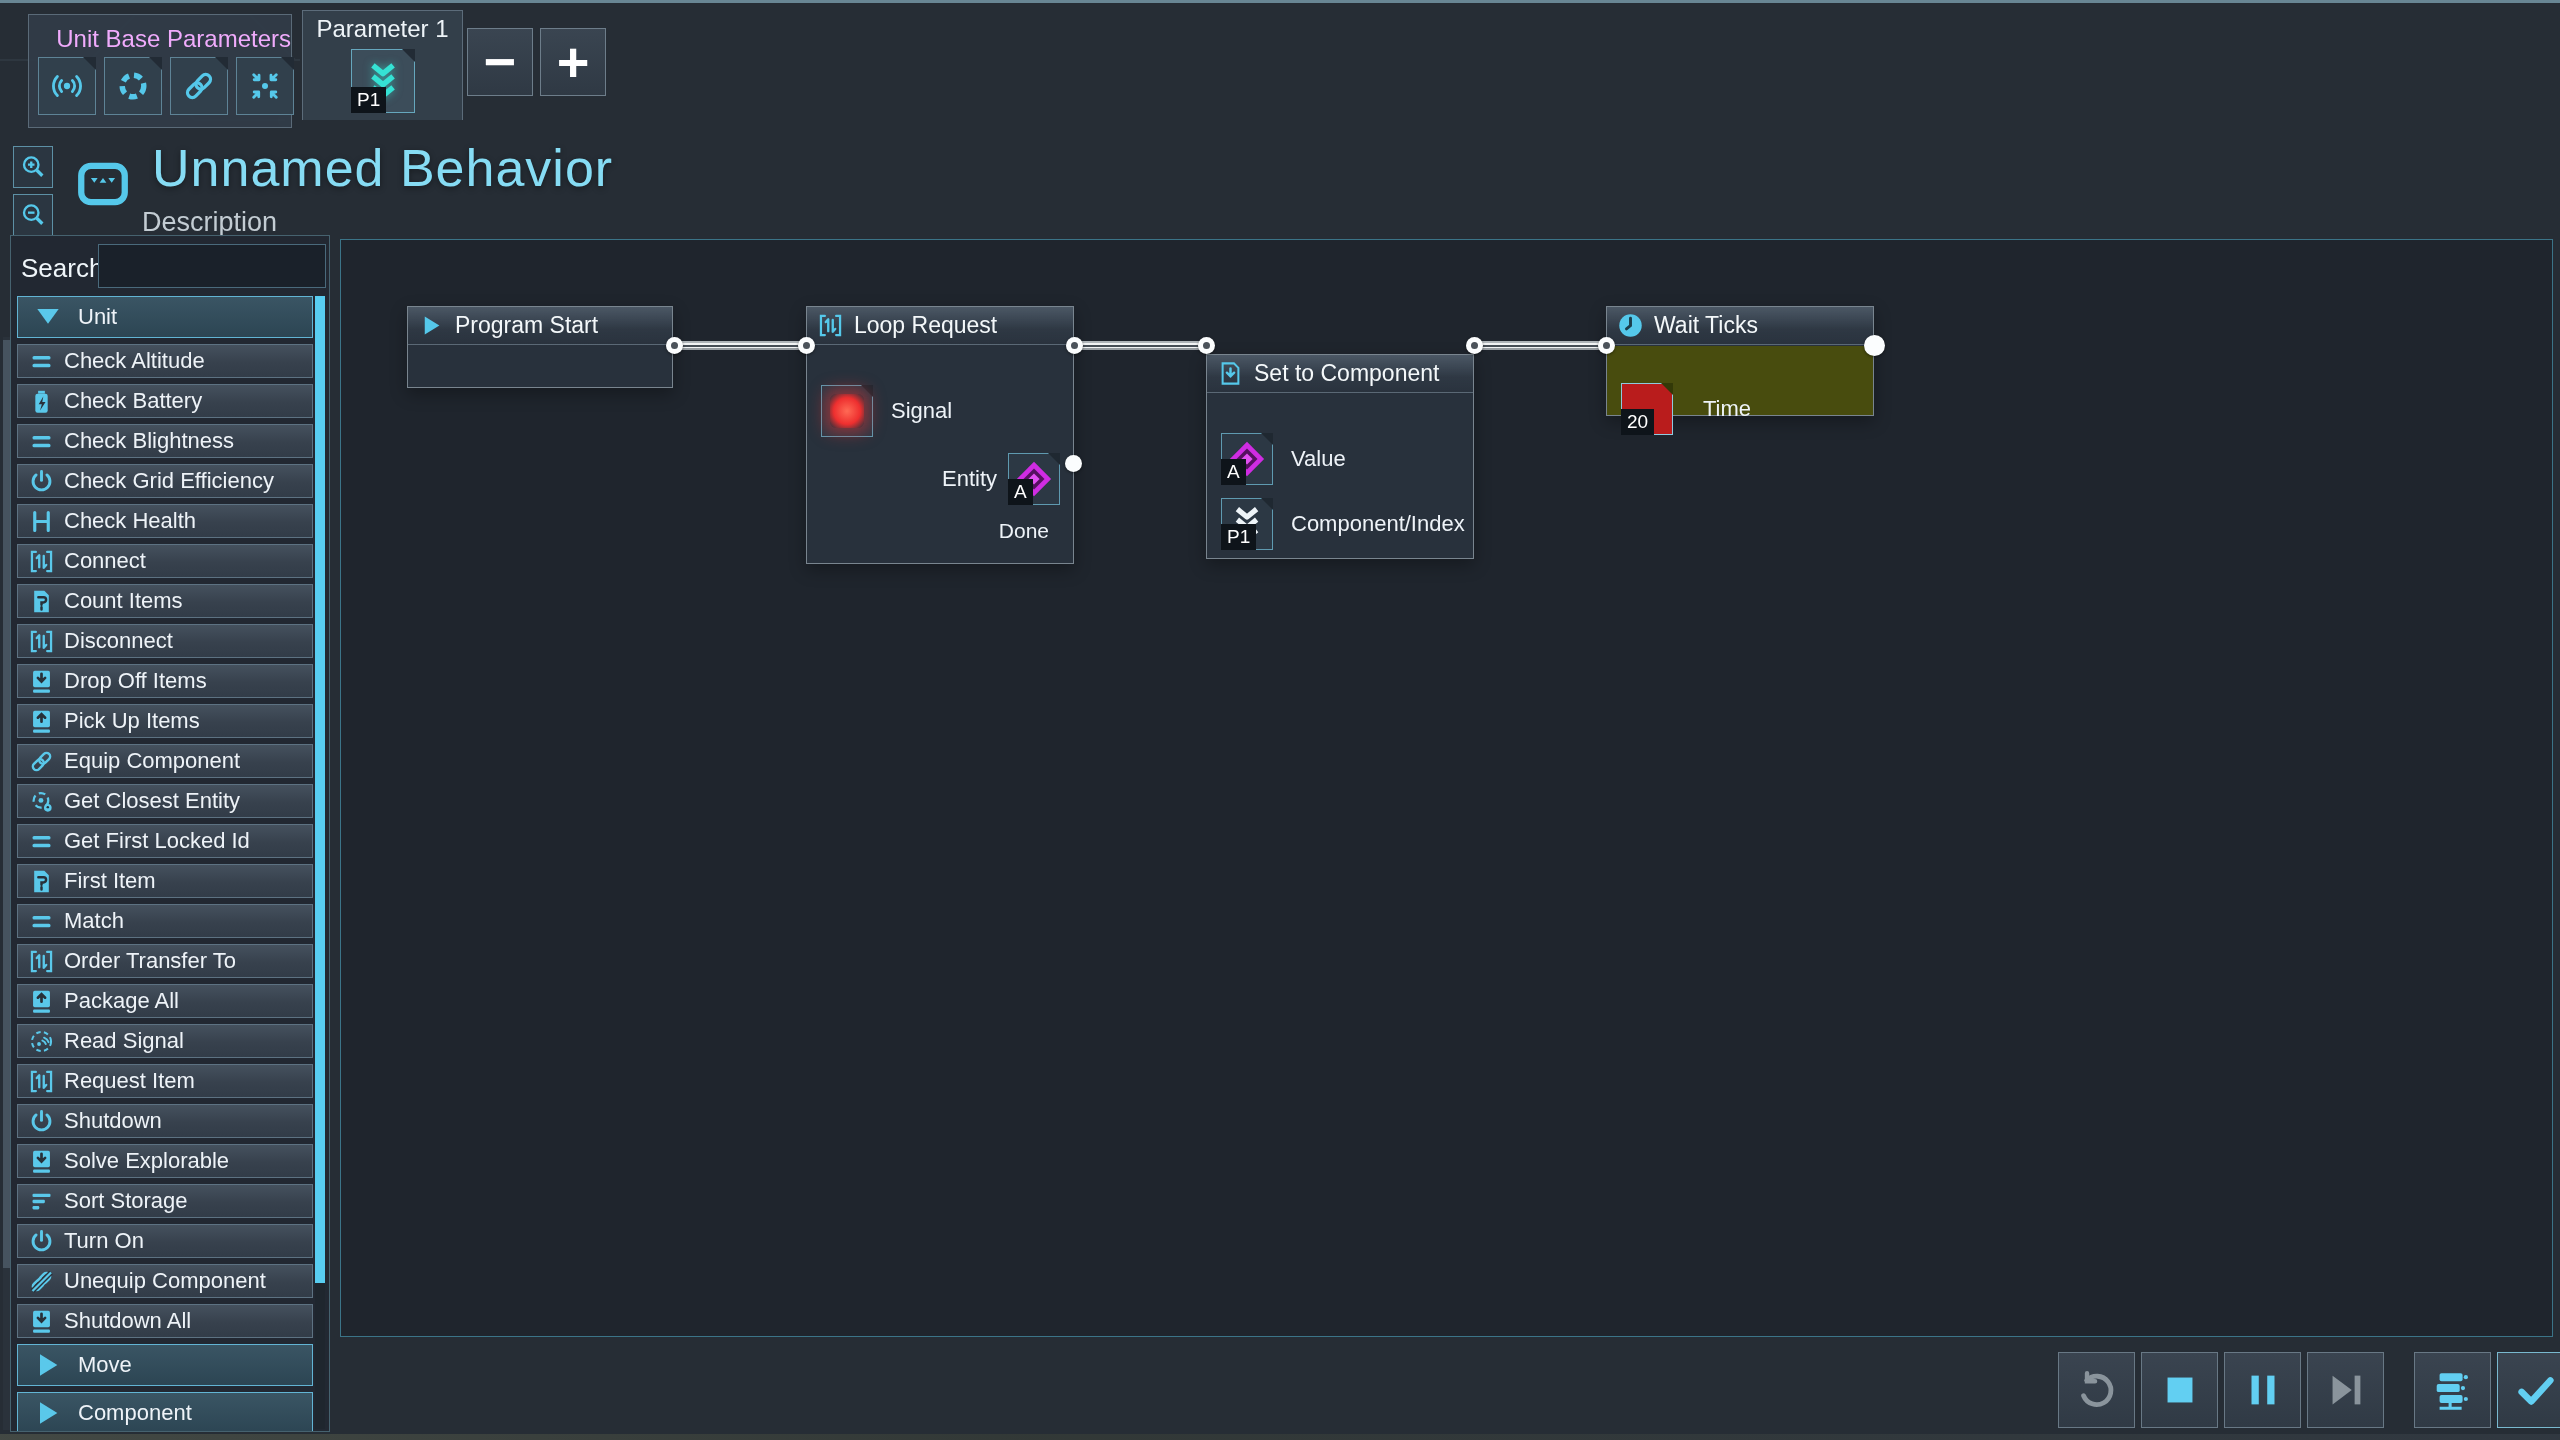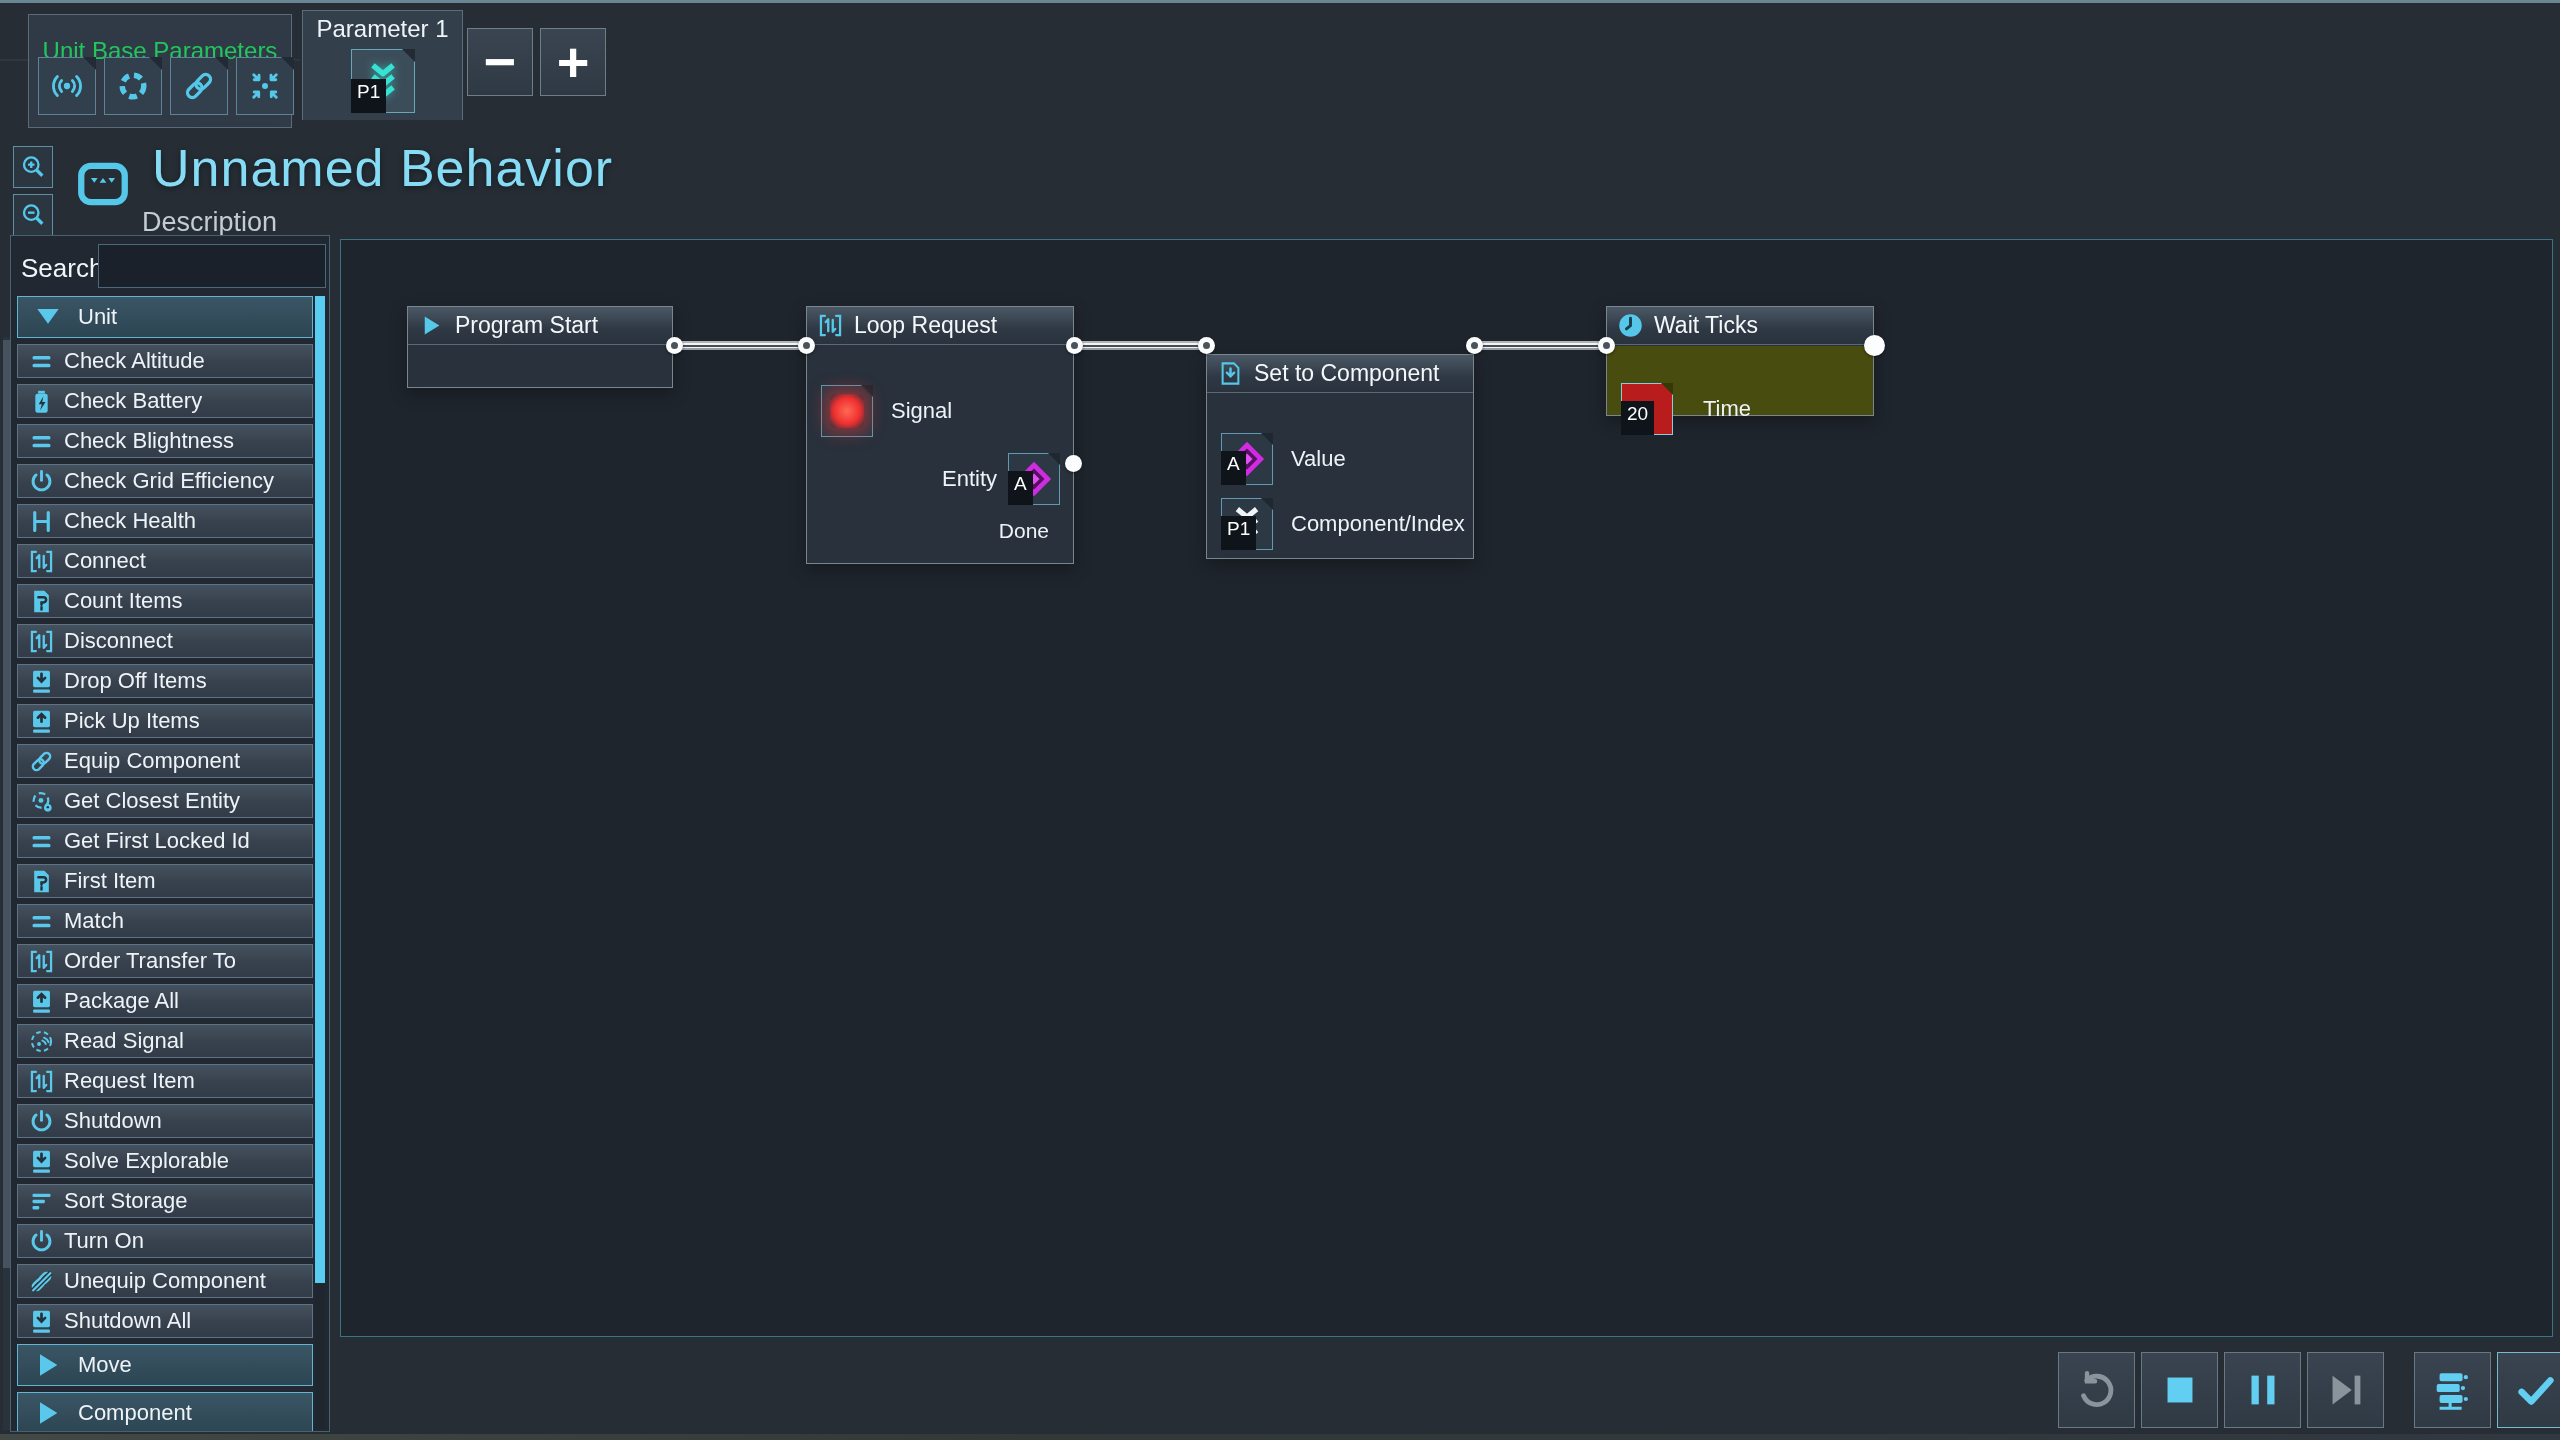--- a/index.html
+++ b/index.html
@@ -11,34 +11,34 @@
     color:#eef4f8;
   }
   
   #bg-pattern { position:absolute; inset:0; z-index:0; }
   .top-edge { position:absolute; left:0; top:0; width:2560px; height:3px; background:#7fa4b4; opacity:.75; z-index:5;}
   .bottom-strip { position:absolute; left:0; bottom:0; width:2560px; height:6px; background:linear-gradient(90deg,#5a5f50,#3c4238 40%,#39414a); opacity:.55; z-index:5;}
 
   
   .group-box { position:absolute; left:28px; top:14px; width:264px; height:114px;
     background:rgba(49,60,72,.92); border:1px solid #5a6a78; z-index:10; }
-  .group-title { text-align:center; font-size:24px; padding-top:22px; color:#22c55e; }
+  .group-title { text-align:right; font-size:24px; padding-top:10px; color:#f0abfc; }
   .group-icons { position:absolute; left:9px; top:42px; display:flex; gap:8px; }
   .tool-slot { width:58px; height:58px; background:#31404c; border:1px solid #5e8396; position:relative; display:flex; align-items:center; justify-content:center; color:#55c8ea; }
   .tool-slot svg { width:36px; height:36px; }
   .fold::before { content:''; position:absolute; top:-1px; right:-1px;
     border-left:13px solid transparent; border-top:13px solid #222b35; z-index:2;}
   .param-tab { position:absolute; left:302px; top:10px; width:161px; height:110px;
     background:rgba(52,64,76,.95); border:1px solid #5c6c7a; border-bottom:none; z-index:10; }
   .param-tab .tab-label { text-align:center; font-size:24px; padding-top:4px; }
   .tab-slot { position:absolute; left:48px; top:38px; width:64px; height:64px;
     background:#3c4d5a; border:1px solid #66a7bd; color:#35e2d4; display:flex; align-items:center; justify-content:center; }
   .tab-slot svg { width:44px; height:44px; filter:drop-shadow(0 0 4px rgba(53,226,212,.55)); }
   .badge { position:absolute; left:-1px; bottom:-1px; background:#0e141a; color:#fff;
-    font-size:19px; line-height:1; padding:3px 6px 12px; z-index:3; }
+    font-size:19px; line-height:1; padding:3px 6px 4px; z-index:3; }
   .sq-btn { position:absolute; width:66px; height:68px; background:linear-gradient(180deg,#3a4551,#2f3944);
     border:1px solid #6d7d8a; color:#fff; display:flex; align-items:center; justify-content:center;
     font-size:56px; font-weight:bold; line-height:0; z-index:10; cursor:pointer; }
   #btn-minus { left:467px; top:28px; }
   #btn-plus  { left:540px; top:28px; }
 
   
   .zoom-btn { position:absolute; width:40px; height:42px; border:1px solid #5d90a5; background:rgba(44,55,66,.9);
     color:#55c8ea; display:flex; align-items:center; justify-content:center; z-index:10;}
   .zoom-btn svg { width:28px; height:28px; }

